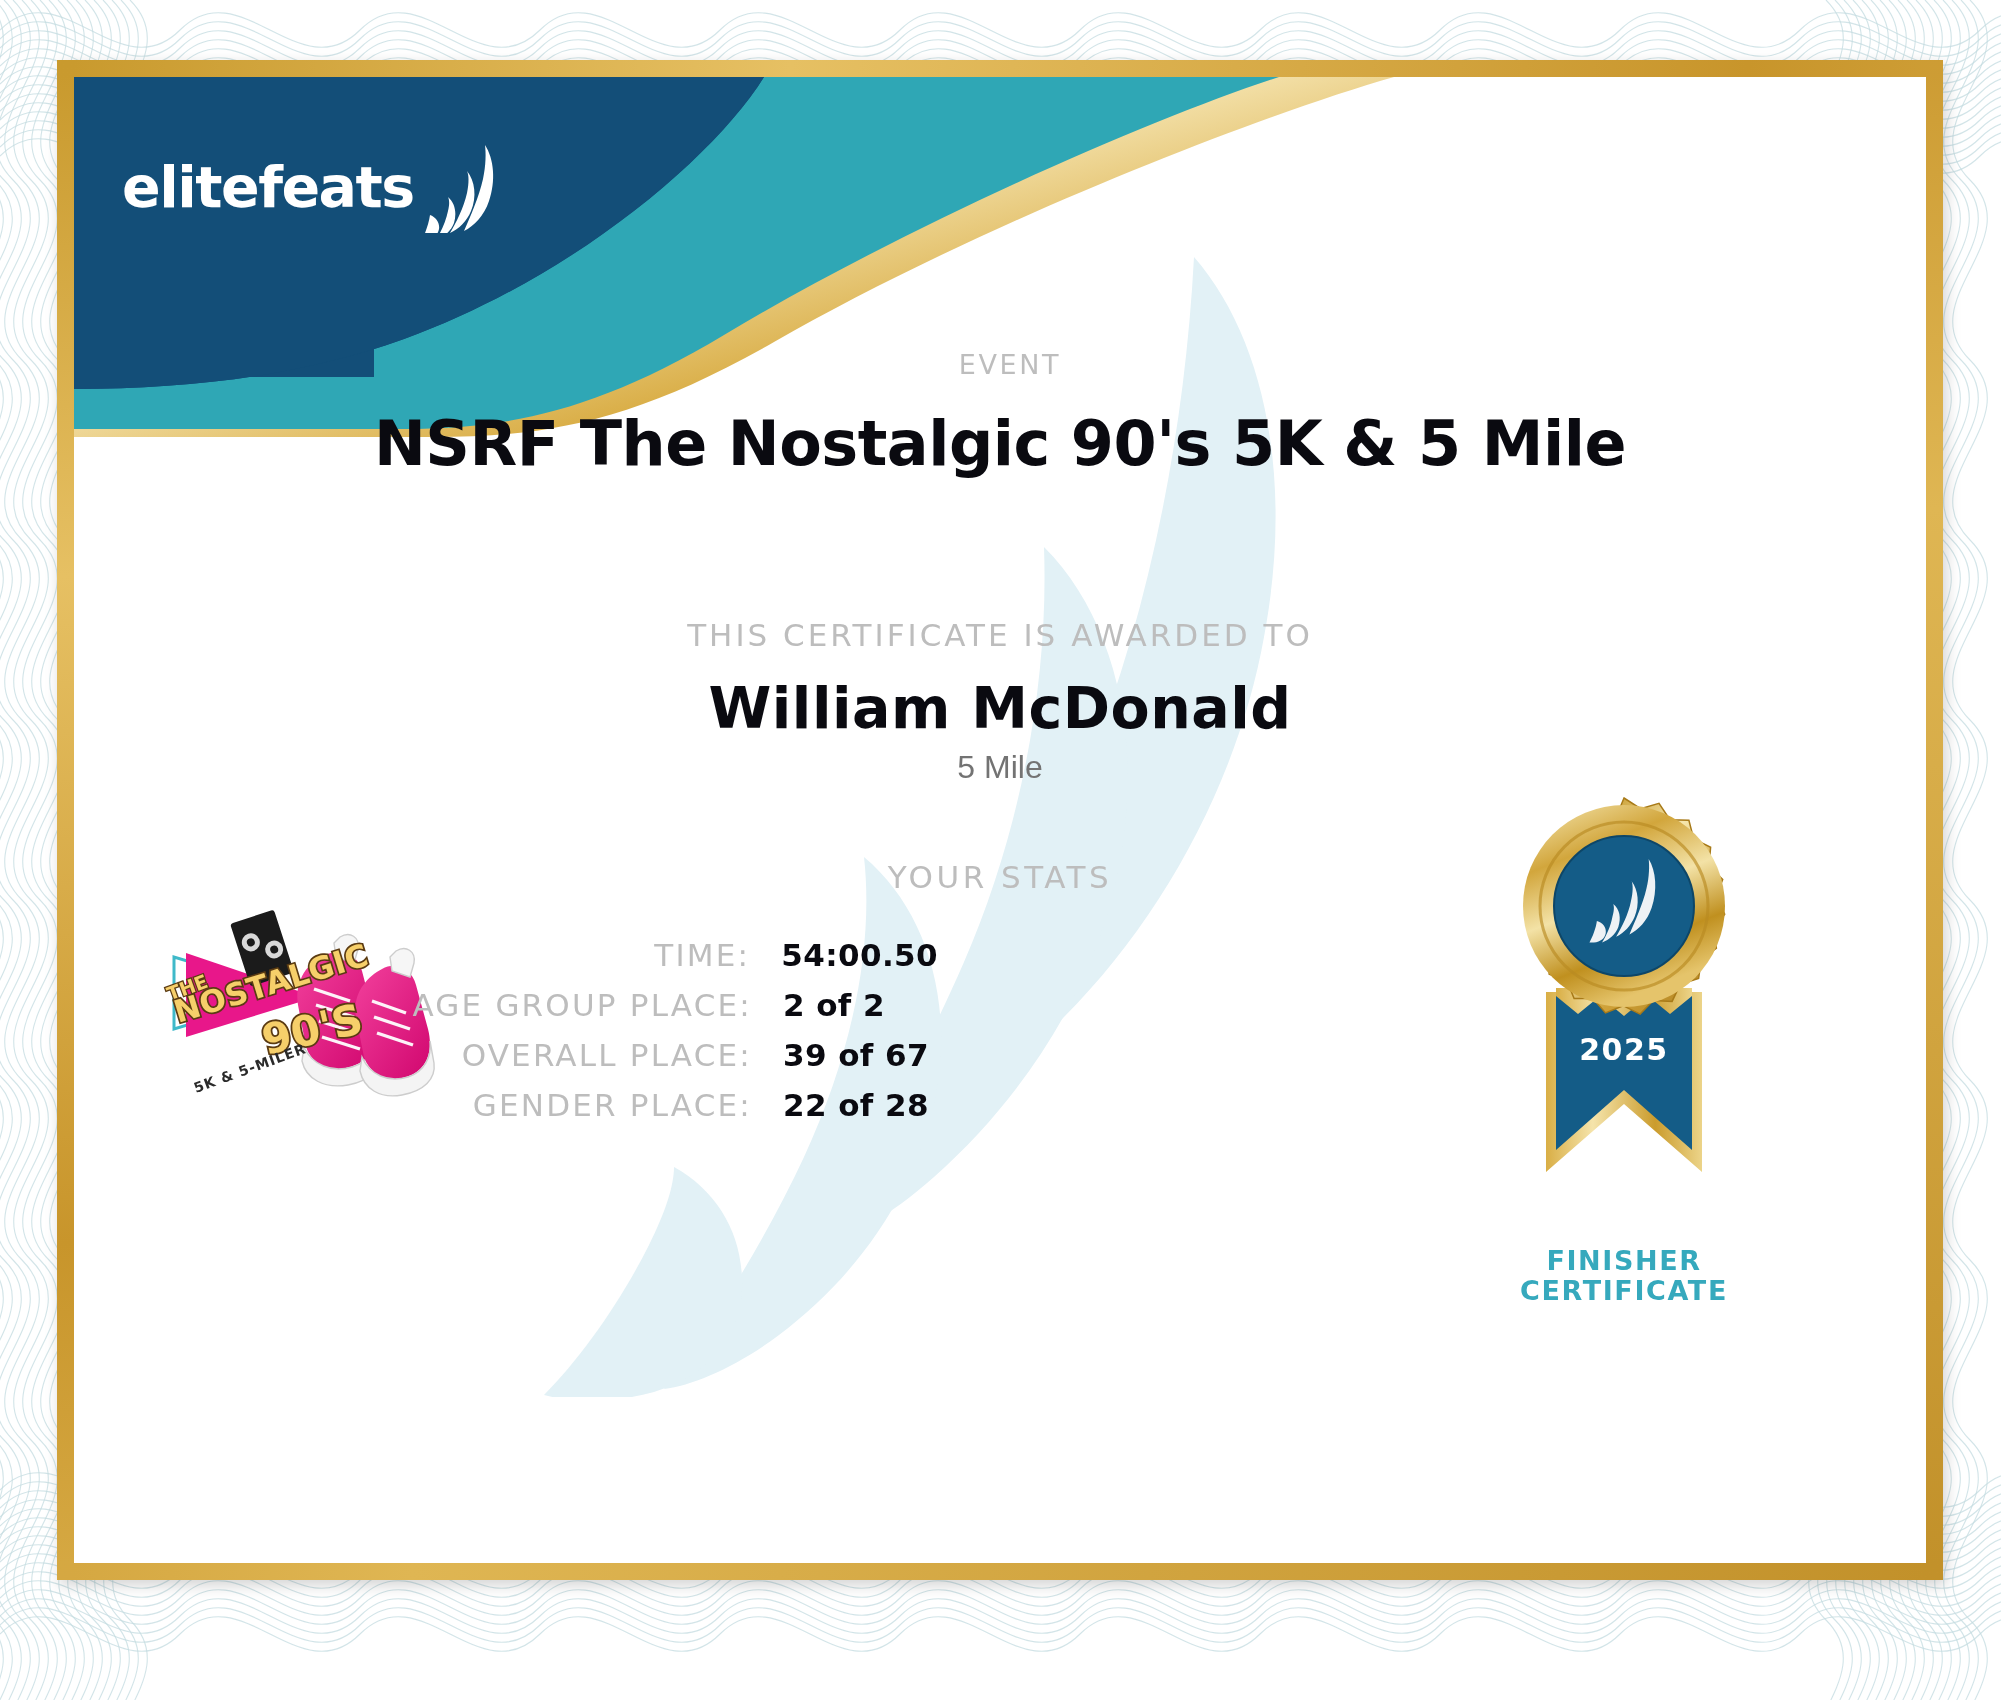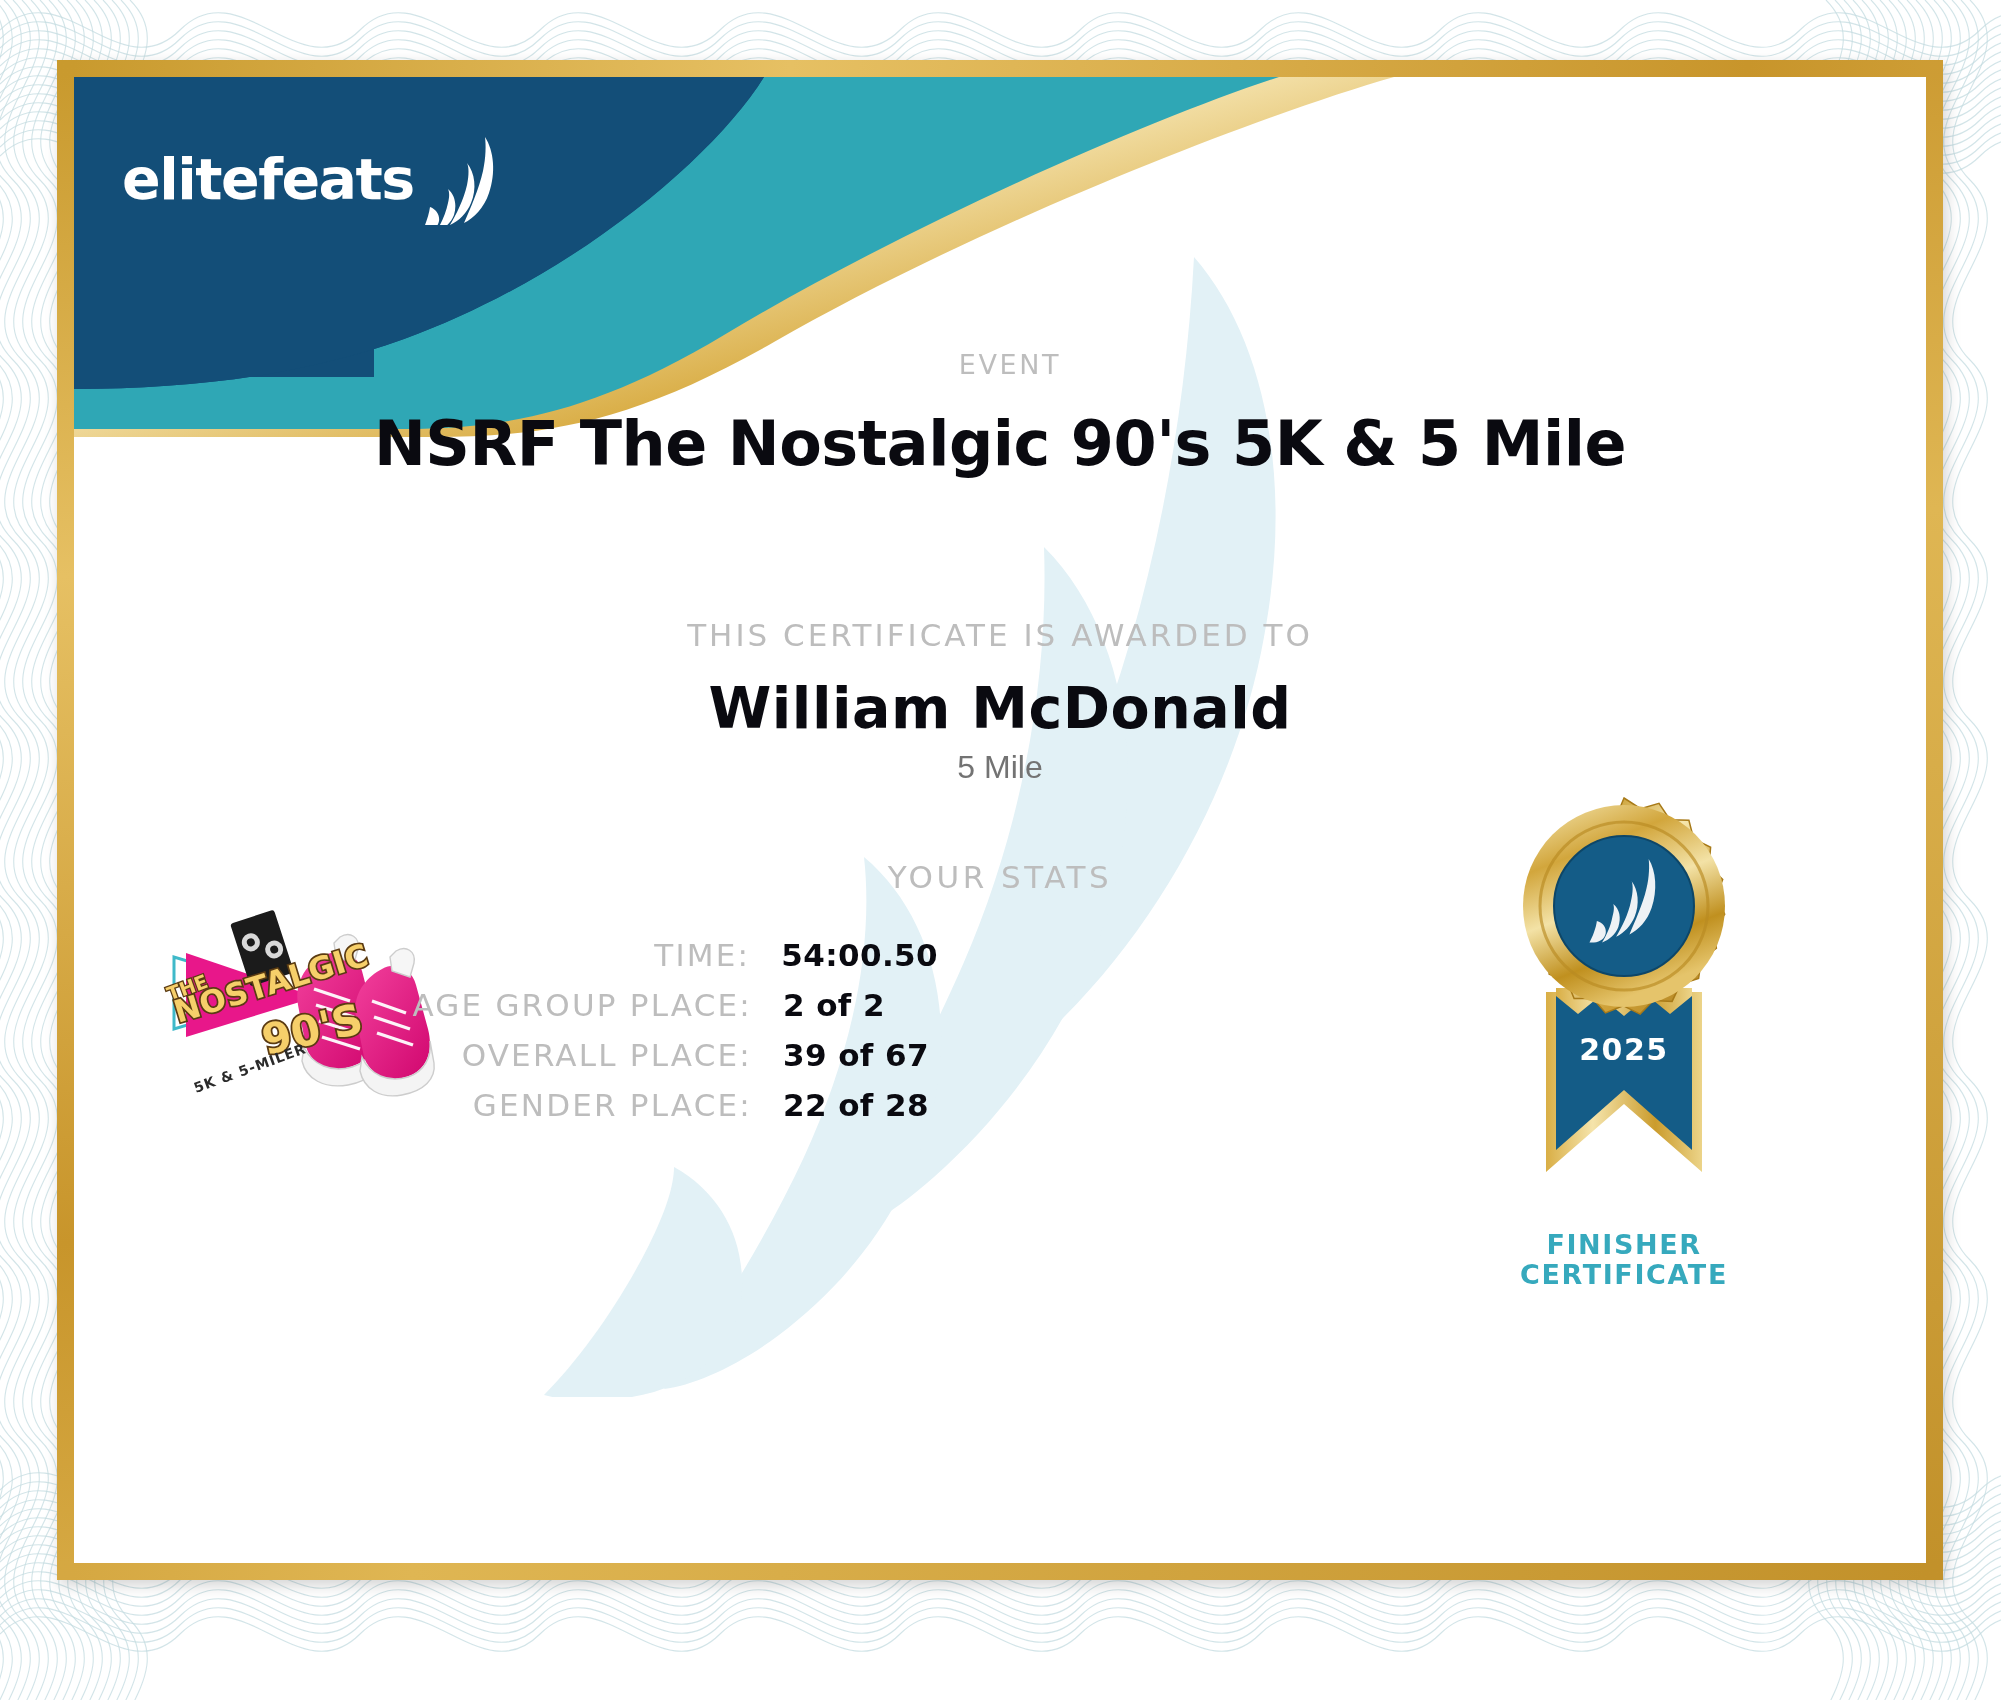--- a/index.html
+++ b/index.html
@@ -66,21 +66,21 @@
     top: 0;
     width: 1500px;
     height: 360px;
     overflow: hidden;
   }
 
   
   .brand-logo {
     position: absolute;
     left: 48px;
-    top: 56px;
+    top: 64px;
     display: flex;
     align-items: center;
     gap: 8px;
     z-index: 5;
   }
   .brand-wordmark {
     font-family: "DejaVu Sans", sans-serif;
     font-size: 57px;
     font-weight: 700;
     color: #ffffff;
@@ -212,21 +212,21 @@
 
   
   .seal {
     position: absolute;
     left: 1400px;
     top: 715px;
     width: 300px;
     text-align: center;
   }
   .seal-caption {
-    margin-top: 4px;
+    margin-top: 20px;
     font-family: "DejaVu Sans", sans-serif;
     font-weight: 700;
     font-size: 27px;
     color: #36a9bd;
     letter-spacing: 1.6px;
     line-height: 1.12;
   }
 </style>
 </head>
 <body>

